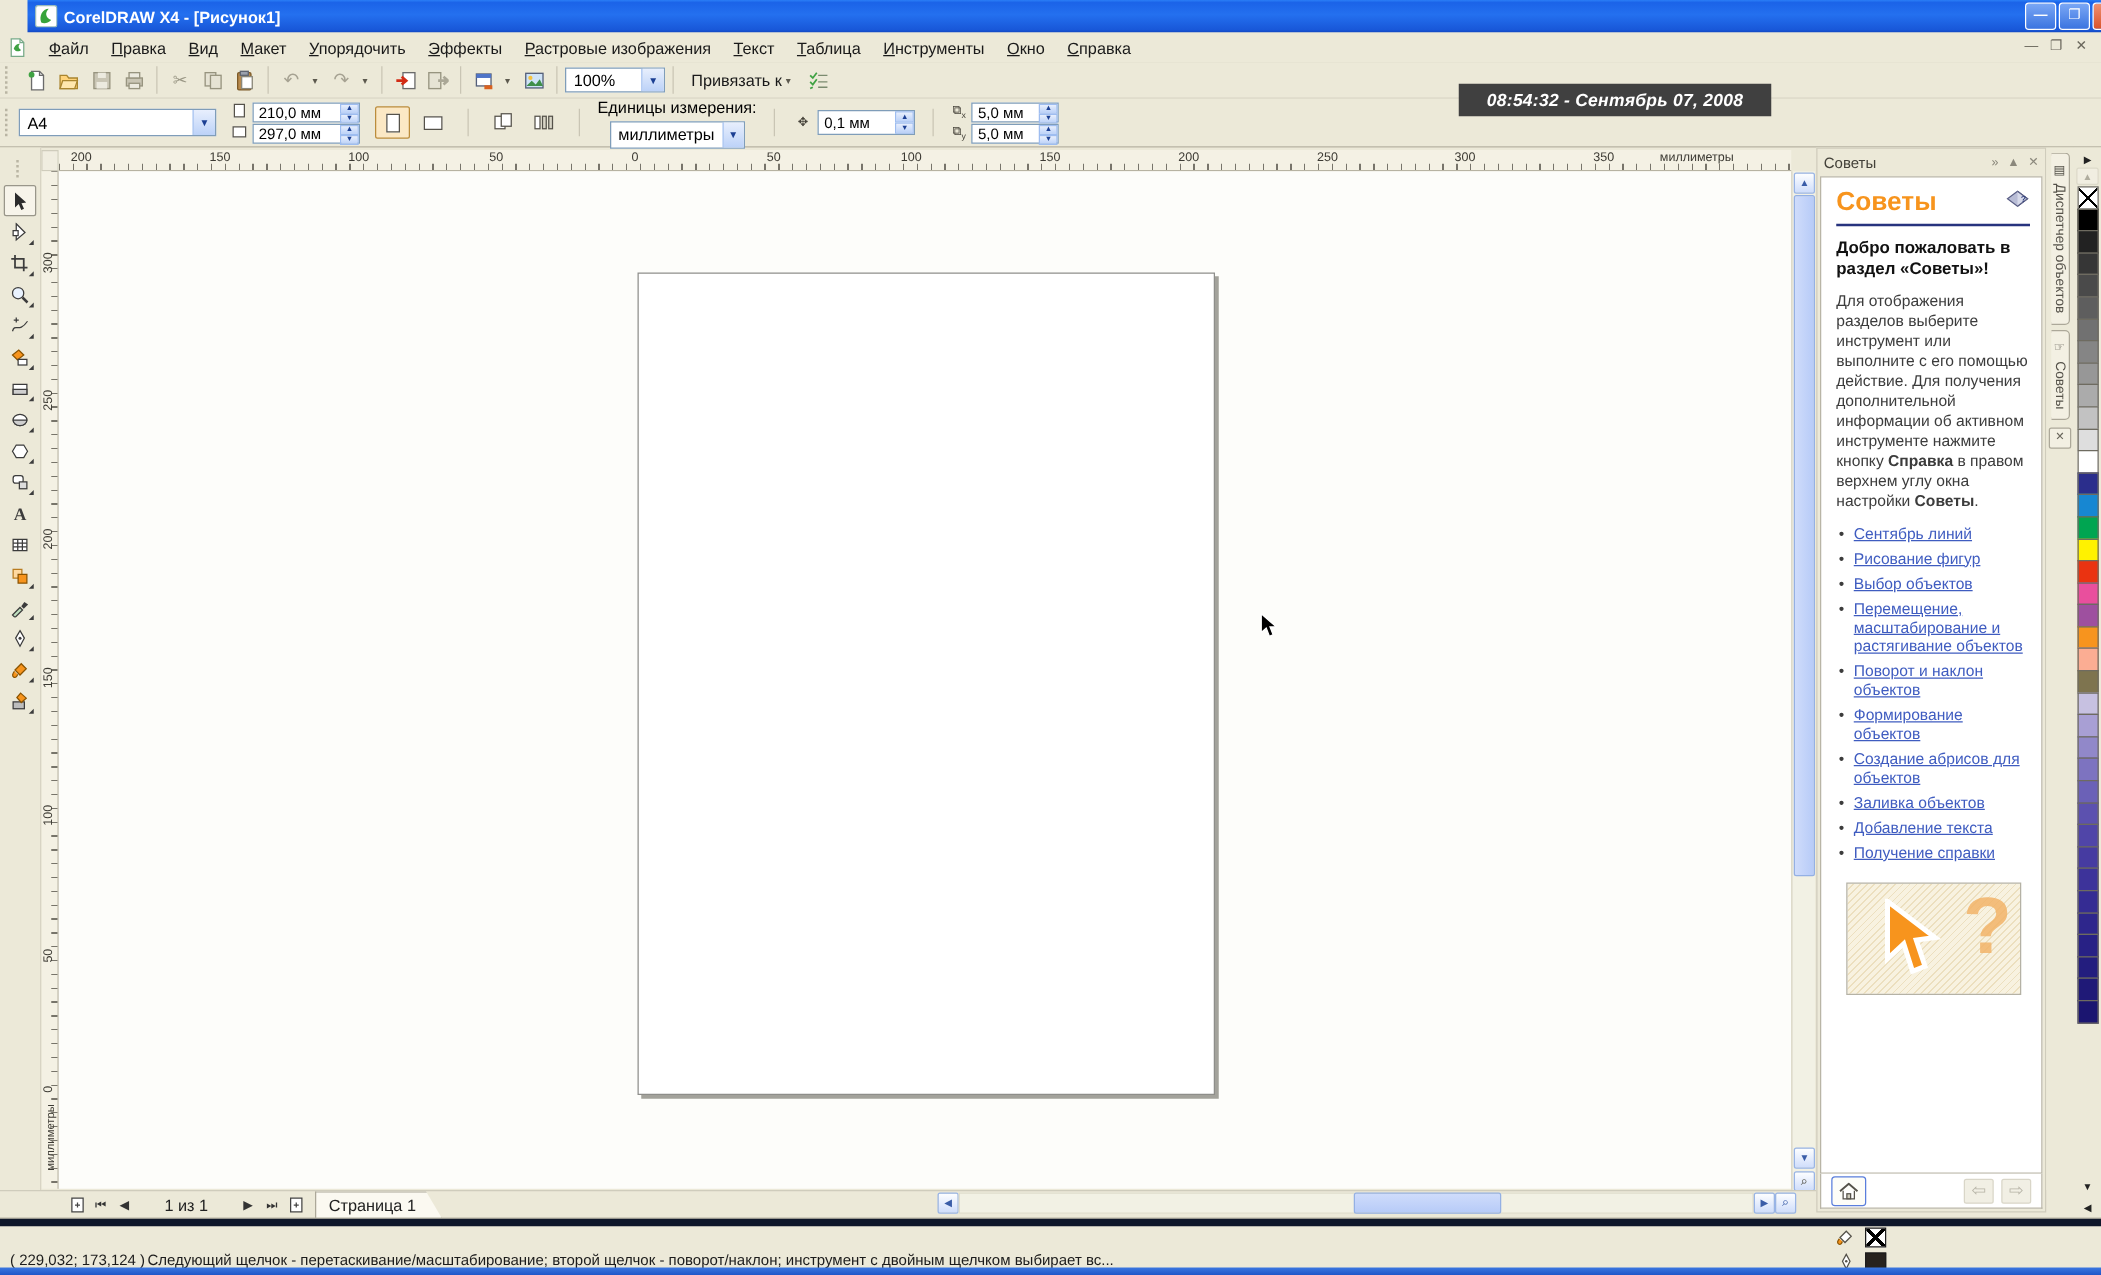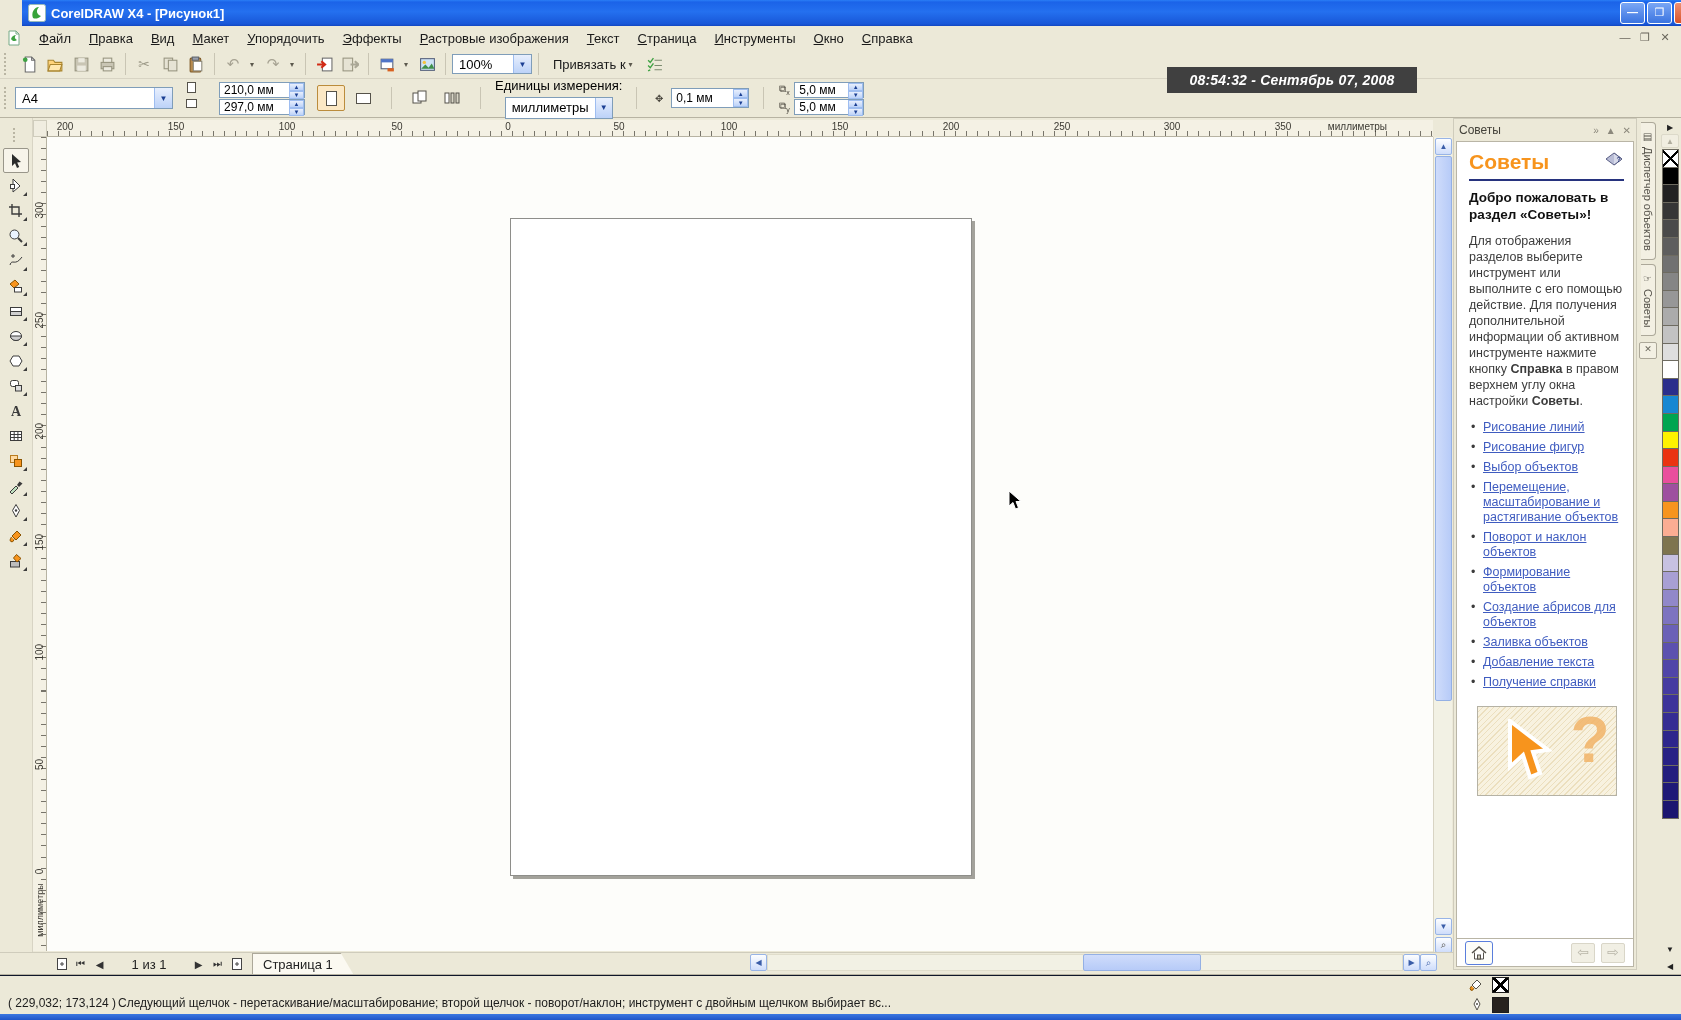--- a/index.html
+++ b/index.html
@@ -38,21 +38,21 @@
   .combo .val{padding:0 6px;flex:1;white-space:nowrap;}
   .combo .carrow{width:17px;height:100%;background:linear-gradient(#e8effd,#bcd2f8);border-left:1px solid #9ebdf0;
     color:#1b3f93;font-size:8px;display:flex;align-items:center;justify-content:center;}
   .snap{display:flex;align-items:center;gap:5px;font-size:13px;padding:0 8px;color:#1a1a1a;}
 
   
   .propbar{position:absolute;left:0;top:79px;width:1681px;height:39px;background:#ece9d8;
     border-bottom:1px solid #b7b3a2;display:flex;align-items:center;font-size:13px;box-sizing:border-box;padding-left:2px;}
   .pgroup{display:flex;align-items:center;gap:4px;}
   .sizefields{display:flex;flex-direction:column;gap:1px;}
-  .sizerow{display:flex;gap:20px;}
+  .sizerow{display:flex;align-items:center;gap:3px;}
   .field{display:flex;align-items:center;background:#fff;border:1px solid #7f9db9;height:16px;width:86px;font-size:12px;box-sizing:border-box;}
   .field .val{flex:1;padding:0 4px;white-space:nowrap;}
   .spin{display:flex;flex-direction:column;width:15px;height:100%;}
   .spin div{flex:1;background:linear-gradient(#e8effd,#bcd2f8);border:1px solid #9ebdf0;font-size:6px;
     color:#1b3f93;display:flex;align-items:center;justify-content:center;}
   .pbtn{width:26px;height:24px;border:1px solid transparent;border-radius:2px;display:flex;align-items:center;justify-content:center;}
   .pbtn.pressed{background:#fbe8c5;border:1px solid #bb8c3c;}
   .iconshape{display:inline-block;border:1px solid #55524a;background:#fff;}
   .nudgefield{width:78px;height:20px;}
   .dupfields{display:flex;flex-direction:column;gap:1px;}
@@ -160,21 +160,21 @@
   .palbtn{width:18px;height:14px;font-size:8px;color:#222;display:flex;align-items:center;justify-content:center;}
   .palbtn.disabled{color:#b0ad9e;background:#f1eee1;border:1px solid #dcd9c9;border-radius:2px;box-sizing:border-box;}
   .swatches{display:flex;flex-direction:column;margin-top:2px;}
   .sw{width:17px;height:18.6px;border:1px solid #6e6b60;margin-top:-1px;box-sizing:border-box;}
   .sw.none{background:
      linear-gradient(45deg,transparent 46%,#000 46% 54%,transparent 54%),
      linear-gradient(-45deg,transparent 46%,#000 46% 54%,transparent 54%),#fff;}
   .palette .bottom{margin-top:auto;display:flex;flex-direction:column;gap:3px;align-items:center;padding-bottom:2px;}
 
   
-  .statusbar{position:absolute;left:0;top:975px;width:1681px;height:39px;background:#ece9d8;border-top:1px solid #0f172a;
+  .statusbar{position:absolute;left:0;top:975px;width:1681px;height:39px;background:#ece9d8;border-top:6px solid #0f172a;
     box-shadow:0 -1px 0 #b7b3a2;font-size:12px;color:#1c1c1c;}
   .coords{position:absolute;left:8px;top:20px;}
   .hint{position:absolute;left:118px;top:20px;white-space:nowrap;}
   .ind{position:absolute;display:flex;align-items:center;gap:6px;}
   .ind .box{width:17px;height:16px;border:1px solid #1c1c1c;box-sizing:border-box;}
   .ind .box.none{background:
      linear-gradient(45deg,transparent 44%,#000 44% 56%,transparent 56%),
      linear-gradient(-45deg,transparent 44%,#000 44% 56%,transparent 56%),#fff;}
   .ind .box.black{background:#27221e;}
   .taskbar{position:absolute;left:0;top:1014px;width:1681px;height:6px;
@@ -205,21 +205,21 @@
       <path d="M5 9 c1-3 3-4 5-4 c-2 2-1 4 1 5 c-2 2-5 1-6-1z" fill="#3fa243"></path>
     </svg>
     <span class="mi">Файл</span>
     <span class="mi">Правка</span>
     <span class="mi">Вид</span>
     <span class="mi">Макет</span>
     <span class="mi">Упорядочить</span>
     <span class="mi">Эффекты</span>
     <span class="mi">Растровые изображения</span>
     <span class="mi">Текст</span>
-    <span class="mi">Страница</span>
+    <span class="mi">Таблица</span>
     <span class="mi">Инструменты</span>
     <span class="mi">Окно</span>
     <span class="mi">Справка</span>
     <div class="mdibtns">
       <div class="mdibtn">—</div>
       <div class="mdibtn">❐</div>
       <div class="mdibtn">✕</div>
     </div>
   </div>
 
@@ -623,21 +623,21 @@
           <path d="M10 3 L18 9 L10 15" fill="#d7daea" stroke="#5a5f85"></path>
           <text x="12.5" y="11.5" font-size="7" fill="#31407e" font-weight="bold">?</text>
         </svg>
       </div>
       <div class="drule"></div>
       <div class="dwelcome">Добро пожаловать в раздел «Советы»!</div>
       <div class="dtext">
         <span>Для отображения разделов выберите инструмент или выполните с его помощью действие. Для получения дополнительной информации об активном инструменте нажмите кнопку </span><b>Справка</b><span> в правом верхнем углу окна настройки </span><b>Советы</b><span>.</span>
       </div>
       <ul class="dlinks">
-          <li>Рисование линий</li>
+          <li>Сентябрь линий</li>
           <li>Рисование фигур</li>
           <li>Выбор объектов</li>
           <li>Перемещение, масштабирование и растягивание объектов</li>
           <li>Поворот и наклон объектов</li>
           <li>Формирование объектов</li>
           <li>Создание абрисов для объектов</li>
           <li>Заливка объектов</li>
           <li>Добавление текста</li>
           <li>Получение справки</li>
         </ul>

